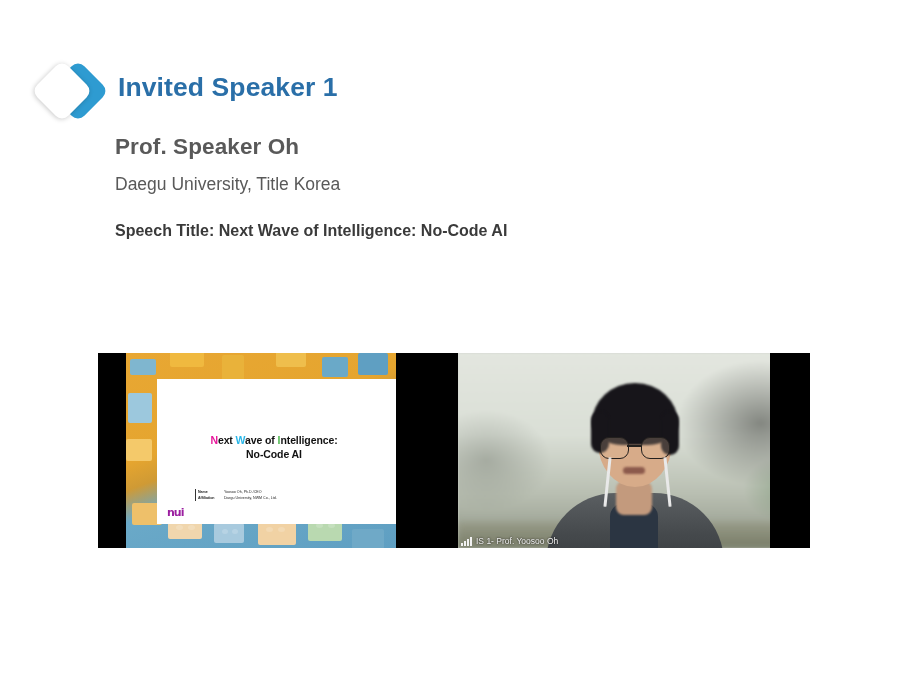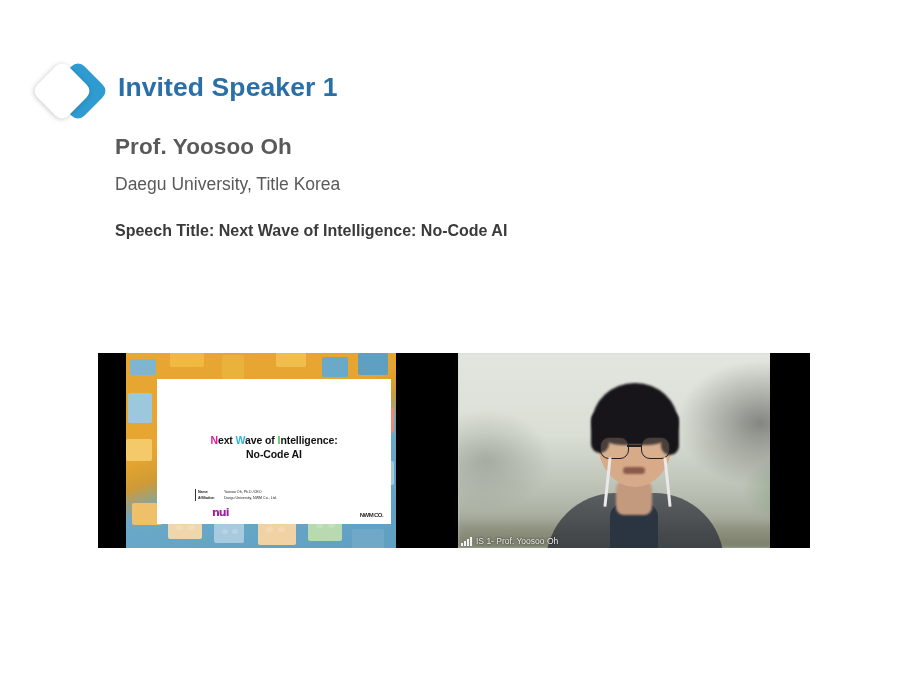--- a/index.html
+++ b/index.html
@@ -149,20 +149,21 @@
   }
   .slide-card {
     position: absolute;
     left: 59px;
     top: 26px;
     width: 234px;
     height: 145px;
     background: #ffffff;
     z-index: 5;
     overflow: hidden;
+    padding-left: 36px;
   }
   .slide-heading {
     position: absolute;
     left: 0;
     top: 54px;
     width: 234px;
     text-align: center;
     font-size: 10.5px;
     font-weight: bold;
     color: #111111;
@@ -192,21 +193,20 @@
   .meta-val { padding-left: 4px; }
   .logo-nui {
     position: absolute;
     left: 10px;
     bottom: 5px;
     font-size: 11px;
     font-weight: bold;
     color: #9B1FA0;
     font-family: "DejaVu Sans", sans-serif;
     letter-spacing: -1px;
-    margin-left: 45px;
   }
   .logo-right {
     position: absolute;
     right: 8px;
     bottom: 6px;
     font-size: 6px;
     font-weight: bold;
     color: #2b2b2b;
     letter-spacing: -0.6px;
     white-space: nowrap;
@@ -404,21 +404,21 @@
 <body>
 
 <div class="header">
   <div class="logo-mark">
     <div class="diamond-back"></div>
     <div class="diamond-front"></div>
   </div>
   <div class="header-title">Invited Speaker 1</div>
 </div>
 
-<div class="speaker-name">Prof. Yoosoo Oh</div>
+<div class="speaker-name">Prof. Speaker Oh</div>
 <div class="speaker-affil">Daegu University, Title Korea</div>
 <div class="speech-title">Speech Title: Next Wave of Intelligence: No-Code AI</div>
 
 <div class="capture">
 
   <div class="pane-slide">
     <div class="lego-bg">
       <div class="brick" style="left:4px;  top:6px;   width:26px; height:16px; background:#7fb6cf;"></div>
       <div class="brick" style="left:44px; top:-4px;  width:34px; height:18px; background:#f0b93f;"></div>
       <div class="brick" style="left:96px; top:2px;   width:22px; height:26px; background:#e9b23a;"></div>

